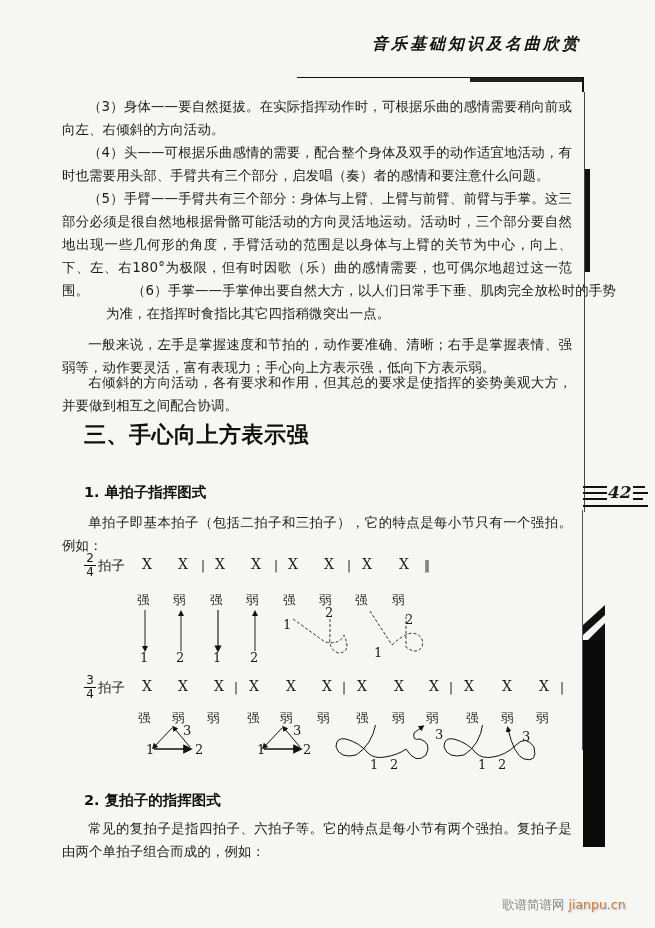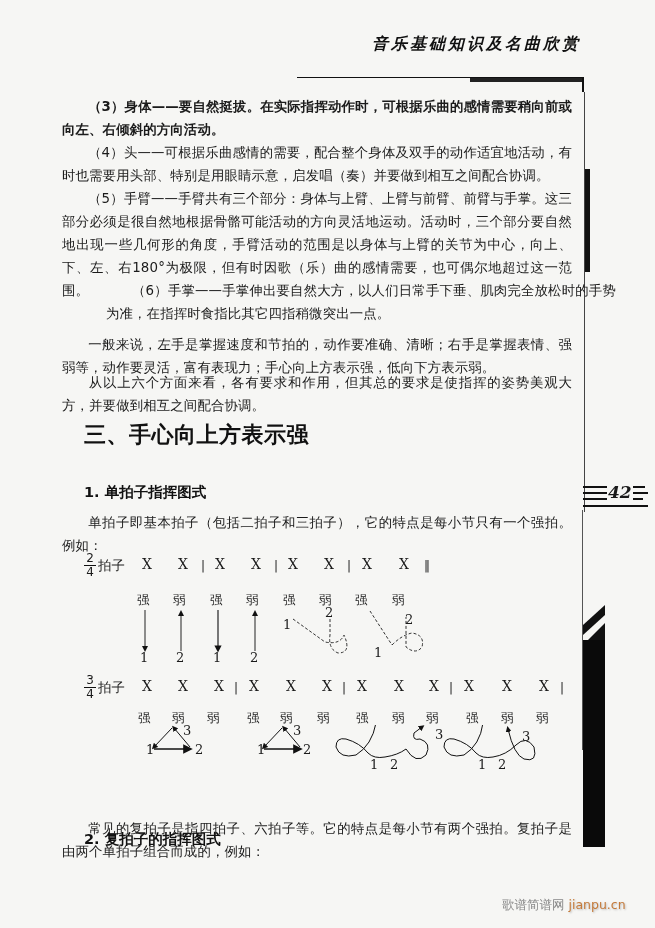--- a/index.html
+++ b/index.html
@@ -77,37 +77,37 @@
   <div class="line" style="top:21px;width:65px;"></div>
   <span class="thumb-num">42</span>
 </div>
 
 <svg class="abs" style="left:583px;top:595px;" width="30" height="60">
   <polygon points="0,30 22,10 22,20 0,40" fill="#111"></polygon>
   <polygon points="0,50 22,28 22,60 0,60" fill="#111"></polygon>
 </svg>
 <div class="black-bar"></div>
 
-<div class="para" style="top:96px;font-weight:bold;">
+<div class="para" style="top:96px;">
   <span class="indent"></span><span>（3）身体——</span><span>要自然挺拔。在实际指挥动作时，可根据乐曲的感情需要稍向前或向左、右倾斜的方向活动。</span>
 </div>
 <div class="para" style="top:142px;">
-  <span class="indent"></span><span>（4）头——</span><span>可根据乐曲感情的需要，配合整个身体及双手的动作适宜地活动，有时也需要用头部、特别是用眼睛示意，启发唱（奏）并要做到相互之间配合协调。</span>
+  <span class="indent"></span><span>（4）头——</span><span>可根据乐曲感情的需要，配合整个身体及双手的动作适宜地活动，有时也需要用头部、手臂共有三个部分，启发唱（奏）者的感情和要注意什么问题。</span>
 </div>
 <div class="para" style="top:188px;">
   <span class="indent"></span><span>（5）手臂——</span><span>手臂共有三个部分：身体与上臂、上臂与前臂、前臂与手掌。这三部分必须是很自然地根据骨骼可能活动的方向灵活地运动。活动时，三个部分要自然地出现一些几何形的角度，手臂活动的范围是以身体与上臂的关节为中心，向上、下、左、右180°为极限，但有时因歌（乐）曲的感情需要，也可偶尔地超过这一范围。</span>
 </div>
 <div class="para" style="top:280px;margin-left:44px;">
   <span class="indent"></span><span>（6）手掌——</span><span>手掌伸出要自然大方，以人们日常手下垂、肌肉完全放松时的手势为准，在指挥时食指比其它四指稍微突出一点。</span>
 </div>
 <div class="para" style="top:326px;margin-top:8px;">
   <span class="indent"></span><span>一般来说，左手是掌握速度和节拍的，动作要准确、清晰；右手是掌握表情、强弱等，动作要灵活，富有表现力；手心向上方表示强，低向下方表示弱。</span>
 </div>
 <div class="para" style="top:372px;">
-  <span class="indent"></span><span>从以上六个方面来看，各有要求和作用，但其总的要求是使指挥的姿势美观大方，并要做到相互之间配合协调。</span>
+  <span class="indent"></span><span>右倾斜的方向活动，各有要求和作用，但其总的要求是使指挥的姿势美观大方，并要做到相互之间配合协调。</span>
 </div>
 
 <div class="section-title">三、手心向上方表示强</div>
 
 <div class="sub-title" style="top:483px;">1. 单拍子指挥图式</div>
 <div class="para" style="top:512px;">
   <span class="indent"></span><span>单拍子即基本拍子（包括二拍子和三拍子），它的特点是每小节只有一个强拍。例如：</span>
 </div>
 
 <div class="meter-row" style="top:553px;width:360px;">
@@ -229,21 +229,21 @@
 <span class="abs num" style="left:257px;top:742px;">1</span>
 <span class="abs num" style="left:303px;top:742px;">2</span>
 <span class="abs num" style="left:293px;top:723px;">3</span>
 <span class="abs num" style="left:370px;top:757px;">1</span>
 <span class="abs num" style="left:390px;top:757px;">2</span>
 <span class="abs num" style="left:435px;top:727px;">3</span>
 <span class="abs num" style="left:478px;top:757px;">1</span>
 <span class="abs num" style="left:498px;top:757px;">2</span>
 <span class="abs num" style="left:522px;top:729px;">3</span>
 
-<div class="sub-title" style="top:830px;">2. 复拍子的指挥图式</div>
+<div class="sub-title" style="top:791px;">2. 复拍子的指挥图式</div>
 <div class="para" style="top:818px;">
   <span class="indent"></span><span>常见的复拍子是指四拍子、六拍子等。它的特点是每小节有两个强拍。复拍子是由两个单拍子组合而成的，例如：</span>
 </div>
 
 <div class="watermark">
   <span class="cn">歌谱简谱网</span>
   <span class="en">jianpu.cn</span>
 </div>
 
 </body></html>

